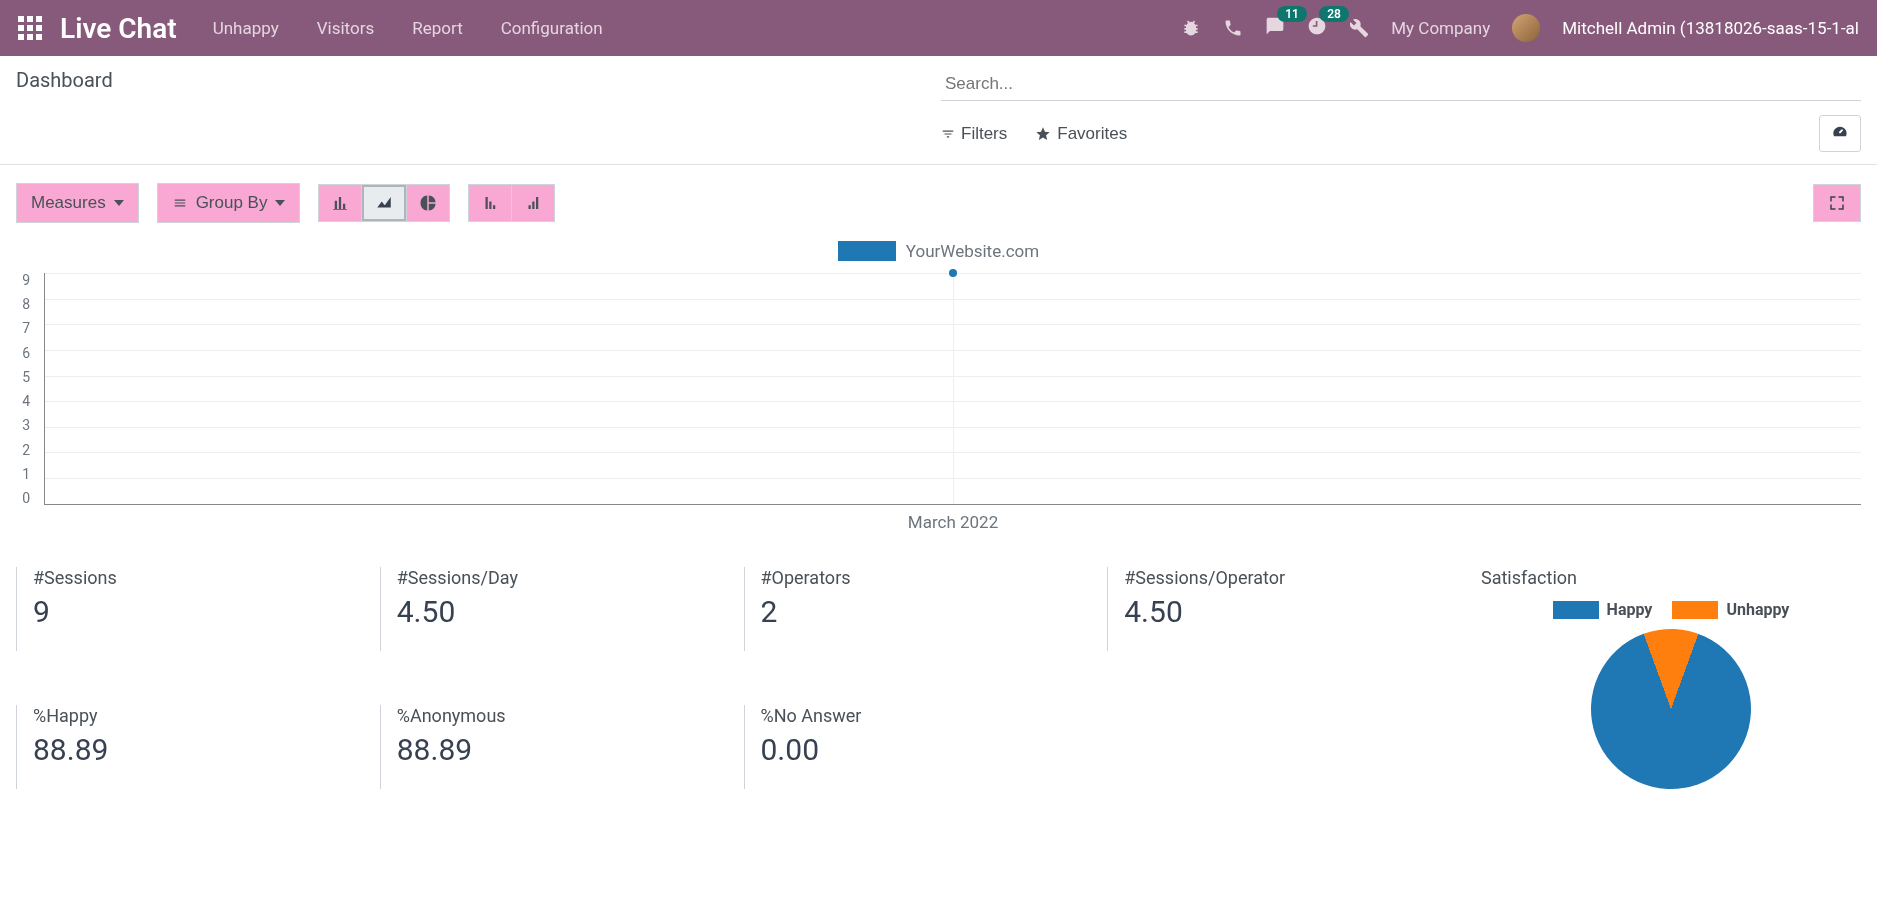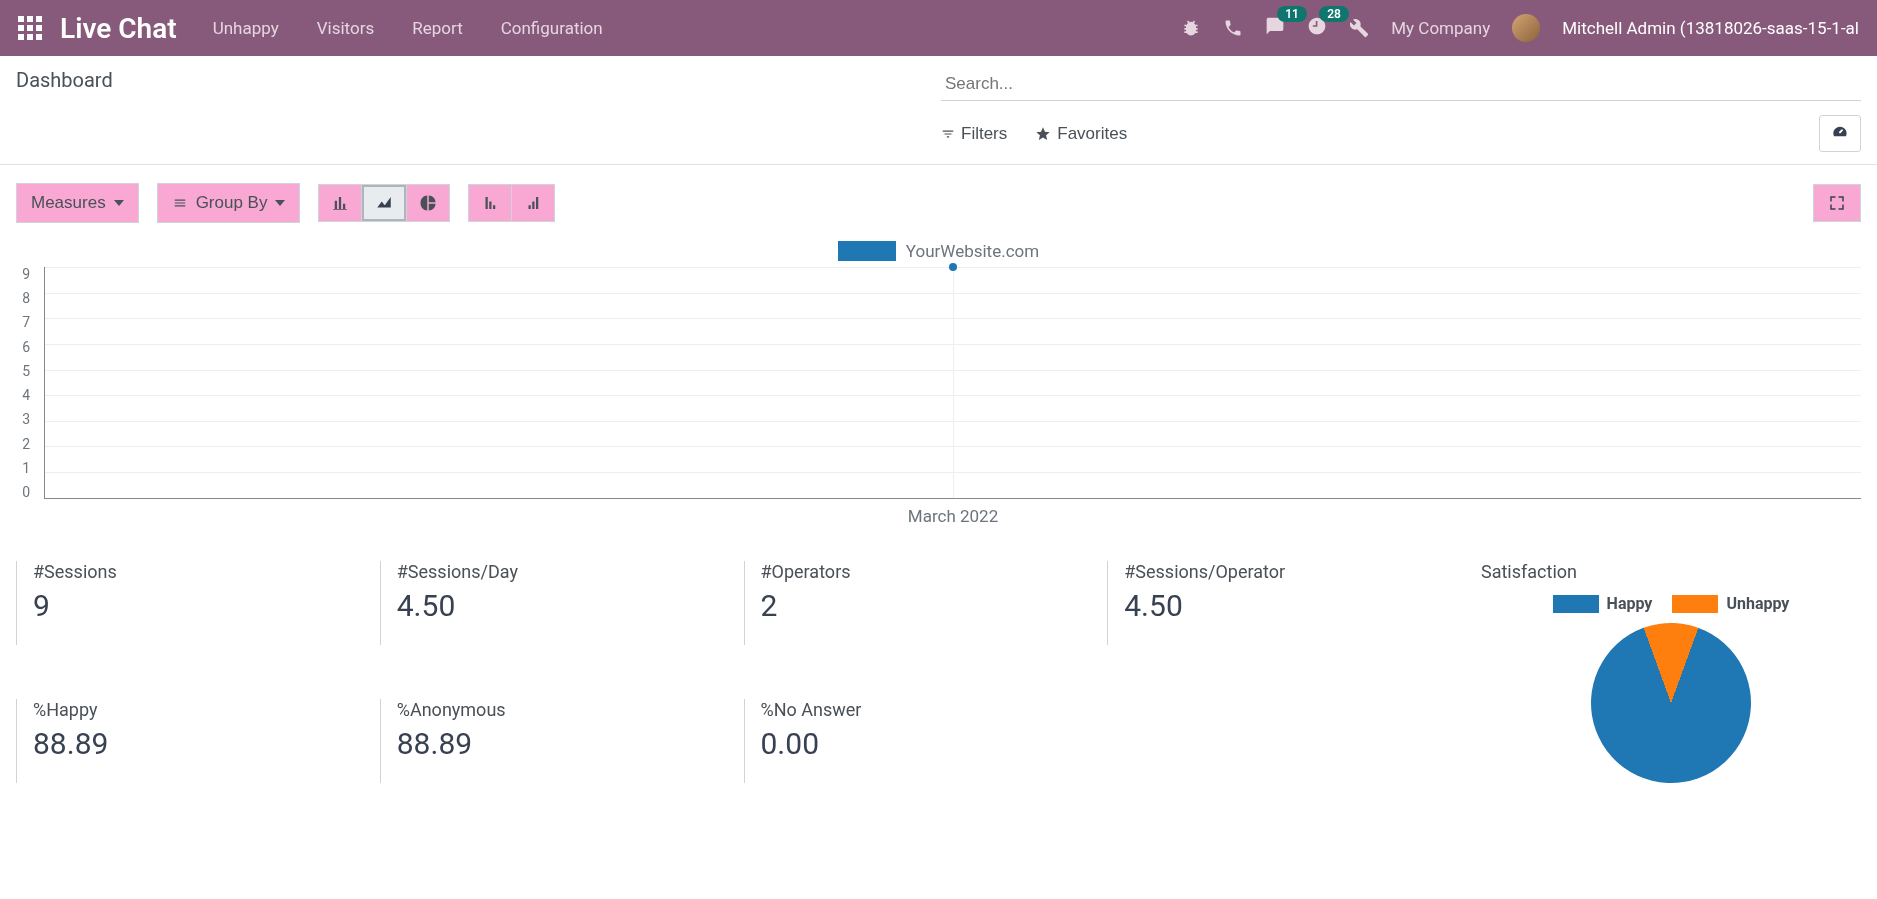--- a/index.html
+++ b/index.html
@@ -25,21 +25,21 @@
 .search-btn { display: flex; align-items: center; gap: 6px; font-size: 17px; color: #495057; cursor: pointer; background: none; border: none; }
 .dash-btn { margin-left: auto; border: 1px solid #ced4da; background: #fff; padding: 8px 10px; cursor: pointer; border-radius: 3px; }
 .toolbar { padding: 18px 16px; display: flex; align-items: center; gap: 18px; }
 .btn { border: 1px solid #ced4da; background: #f9a8d4; padding: 9px 14px; font-size: 17px; color: #495057; cursor: pointer; display: flex; align-items: center; gap: 8px; }
 .btn-group { display: flex; }
 .btn-group .btn { margin-left: -1px; padding: 9px 12px; }
 .btn-group .btn:first-child { margin-left: 0; }
 .btn.active { background: #e9ecef; box-shadow: inset 0 0 0 2px #adb5bd; }
 .spacer { flex: 1; }
 .chart-area { padding: 0 16px; }
-.legend { display: flex; justify-content: center; align-items: flex-start; gap: 10px; margin-bottom: 6px; }
+.legend { display: flex; justify-content: center; align-items: flex-start; gap: 10px; margin-bottom: 12px; }
 .legend-swatch { width: 58px; height: 20px; background: #1f77b4; }
 .legend-label { font-size: 17px; color: #6c757d; }
 .line-chart { position: relative; height: 262px; margin-left: 18px; }
 .y-axis { position: absolute; left: -18px; top: 0; height: 232px; display: flex; flex-direction: column; justify-content: space-between; }
 .y-tick { font-size: 14px; color: #6c757d; text-align: right; width: 14px; line-height: 1; }
 .plot { position: absolute; left: 10px; right: 0; top: 0; height: 232px; border-left: 1px solid #888; border-bottom: 1px solid #888; }
 .gridline { position: absolute; left: 0; right: 0; border-top: 1px solid #eee; }
 .v-gridline { position: absolute; top: 0; bottom: 0; border-left: 1px solid #eee; }
 .data-point { position: absolute; width: 8px; height: 8px; border-radius: 50%; background: #1f77b4; transform: translate(-50%,-50%); }
 .x-label { position: absolute; bottom: -28px; left: 50%; transform: translateX(-50%); font-size: 17px; color: #6c757d; }

